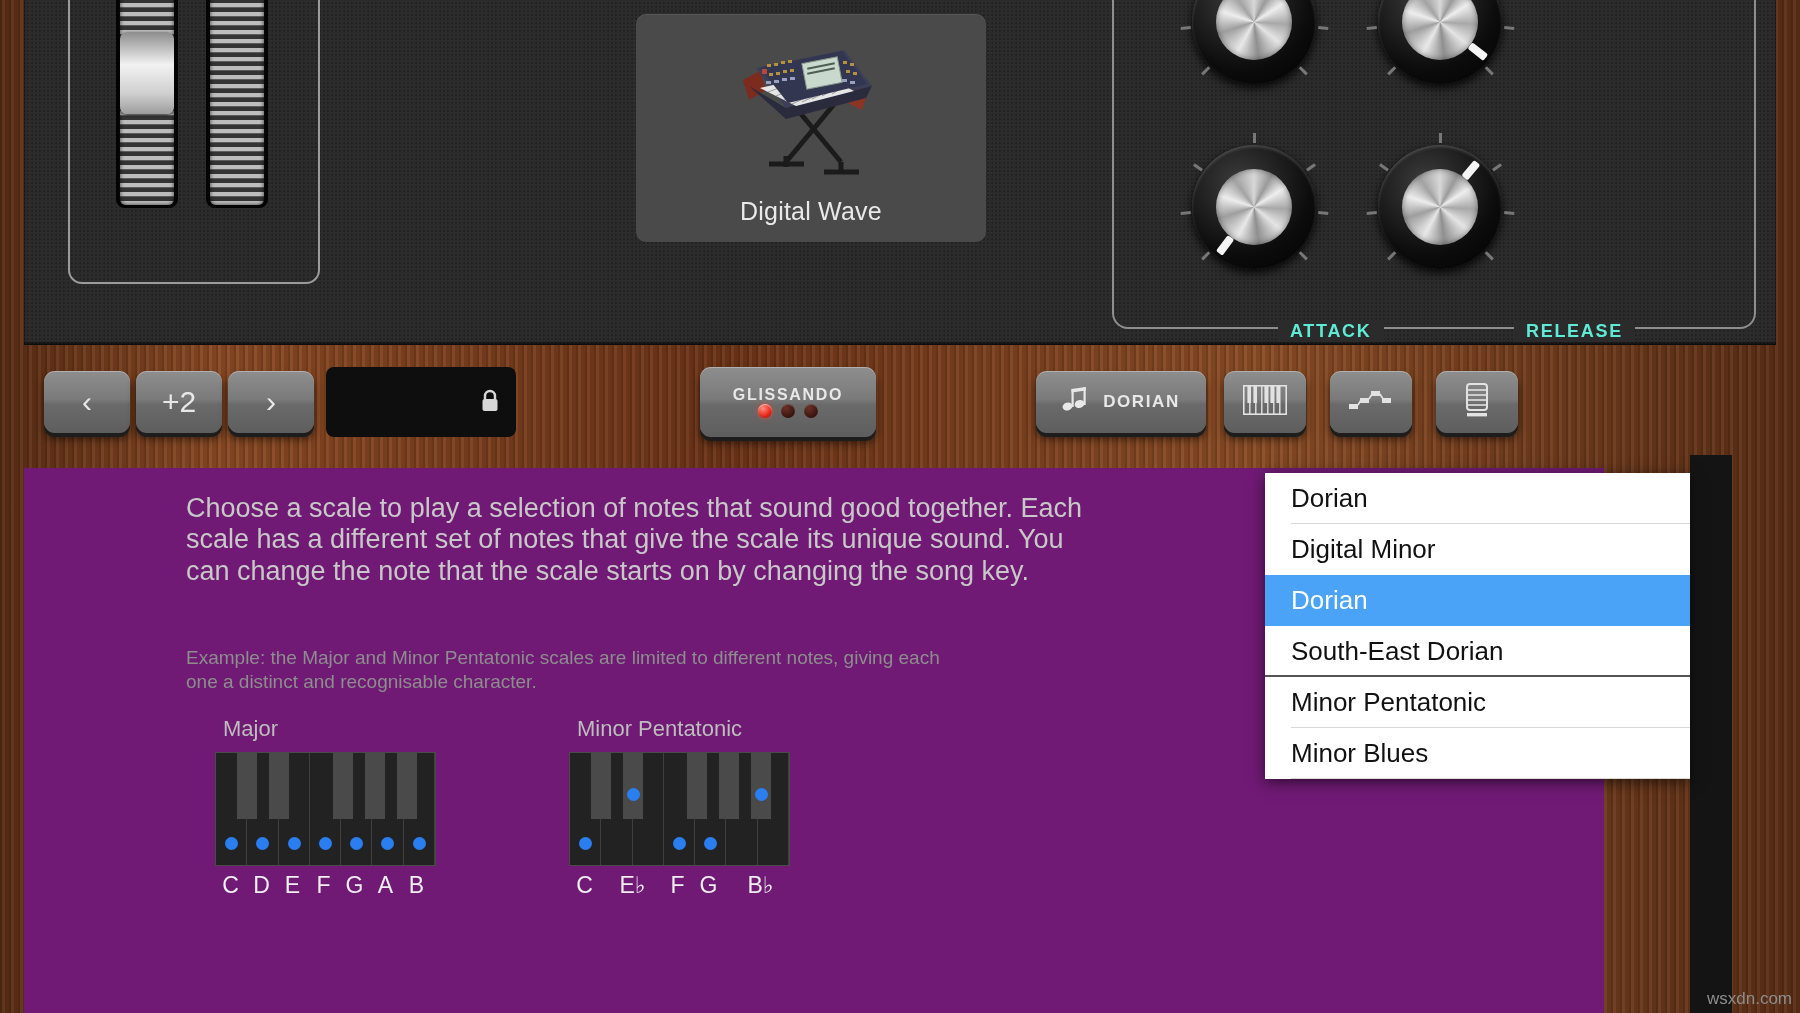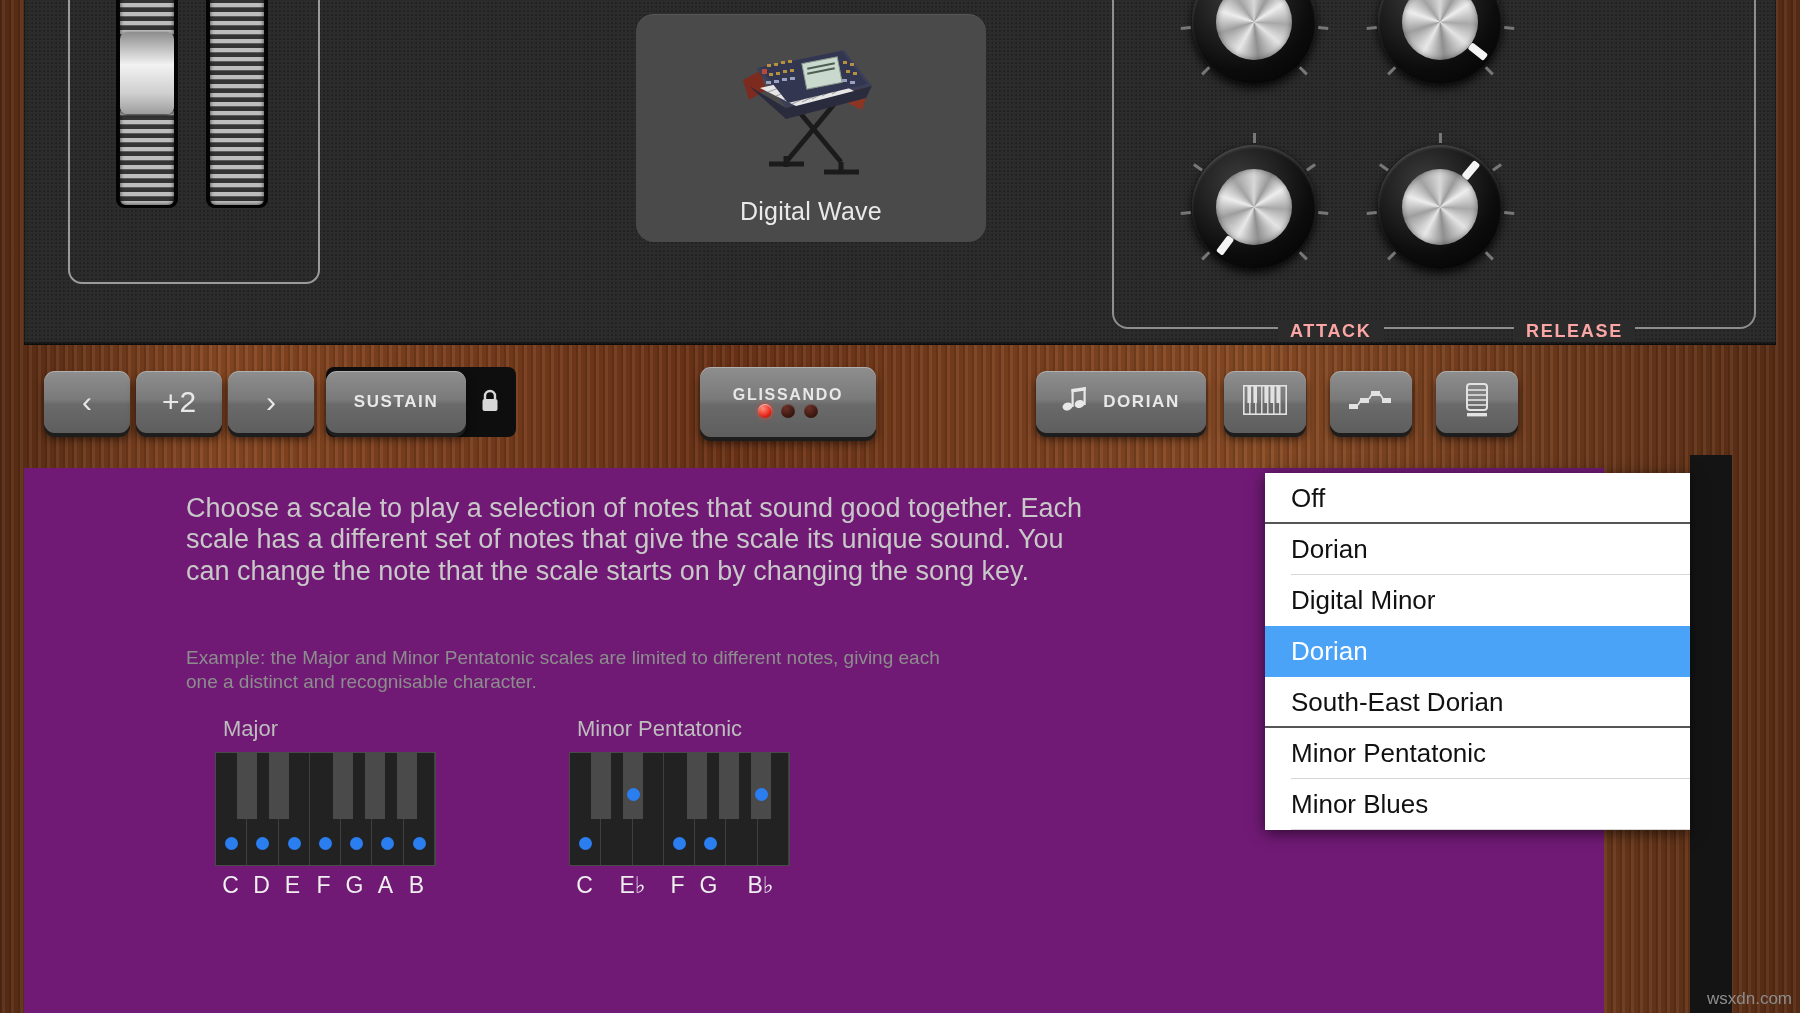--- a/index.html
+++ b/index.html
@@ -33,30 +33,30 @@
     background:
       repeating-linear-gradient(180deg,#bdbdbd 0 4px,#5c5c5c 4px 5px,#343434 5px 9px);
     box-shadow:inset 0 0 4px rgba(0,0,0,.7);}
   .wheel-knob{position:absolute;left:4px;right:4px;height:82px;border-radius:7px;
     background:linear-gradient(180deg,#8d8d8d,#f2f2f2 40%,#cfcfcf 75%,#9d9d9d);
     box-shadow:0 1px 3px rgba(0,0,0,.8);}
   .wheel-slot.w1 .wheel-knob{top:86px;}
 
   
   .preset-card{position:absolute;left:612px;top:14px;width:350px;height:228px;
-    border-radius:18px;background:#4a4a4a;box-shadow:inset 0 1px 0 rgba(255,255,255,.07);}
+    border-radius:10px;background:#4a4a4a;box-shadow:inset 0 1px 0 rgba(255,255,255,.07);}
   .preset-art{position:absolute;left:0;right:0;top:8px;height:160px;}
   .preset-name{position:absolute;left:0;right:0;bottom:16px;text-align:center;
     color:#e9e9e9;font-size:25px;letter-spacing:.2px;}
 
   
   .knob-group{position:absolute;left:1088px;top:-180px;width:640px;height:505px;
     border:2px solid #8e8e8e;border-radius:16px;}
   .knob-group .grp-label{position:absolute;bottom:-15px;font-size:18px;font-weight:bold;
-    letter-spacing:1.7px;color:#fca5a5;background:#2b2b2b;padding:0 12px;}
+    letter-spacing:1.7px;color:#5eead4;background:#2b2b2b;padding:0 12px;}
   .grp-label.attack{left:164px;}
   .grp-label.release{left:400px;}
 
   .knob{position:absolute;width:124px;height:124px;border-radius:50%;
     background:radial-gradient(circle at 38% 30%,#3c3c3c,#0c0c0c 62%,#000 100%);
     box-shadow:0 4px 10px rgba(0,0,0,.85), inset 0 2px 3px rgba(255,255,255,.18);}
   .knob .cap{position:absolute;left:24px;top:24px;width:76px;height:76px;border-radius:50%;
     background:conic-gradient(#d8d8d8,#9a9a9a 8%,#eeeeee 16%,#a8a8a8 26%,#e4e4e4 36%,
       #8f8f8f 48%,#e8e8e8 58%,#9e9e9e 70%,#ededed 80%,#a3a3a3 90%,#d8d8d8);
     box-shadow:inset 0 0 6px rgba(0,0,0,.45);}
@@ -282,21 +282,20 @@
     </div>
   </div>
 
   <div class="control-strip">
 
     <div class="btn btn-prev">‹</div>
     <div class="btn btn-transpose">+2</div>
     <div class="btn btn-next">›</div>
 
     <div class="sustain-wrap">
-      <div class="btn btn-sustain">SUSTAIN</div>
       <div class="lock-icon">
         <svg viewBox="0 0 20 24" width="20" height="24">
           <path d="M5 10 V7 a5 5 0 0 1 10 0 V10" fill="none" stroke="#d8d8d8" stroke-width="2.4"></path>
           <rect x="2.5" y="10" width="15" height="12" rx="2" fill="#d8d8d8"></rect>
         </svg>
       </div>
     </div>
 
     <div class="btn btn-gliss">
       <span class="gliss-label">GLISSANDO</span>
@@ -454,21 +453,20 @@
         <span style="position:absolute;left:93px;width:31px;">F</span>
         <span style="position:absolute;left:124px;width:31px;">G</span>
         <span style="position:absolute;left:176px;width:31px;">B♭</span>
       </div>
     </div>
   </div>
 
   <div class="dark-gap"></div>
 
   <div class="dropdown">
-    <div class="dd-item sep-strong">Off</div>
     <div class="dd-item sep-light">Dorian</div>
     <div class="dd-item">Digital Minor</div>
     <div class="dd-item sel">Dorian</div>
     <div class="dd-item sep-strong">South-East Dorian</div>
     <div class="dd-item sep-light">Minor Pentatonic</div>
     <div class="dd-item sep-light">Minor Blues</div>
   </div>
 
   <div class="watermark">wsxdn.com</div>
 </div>

